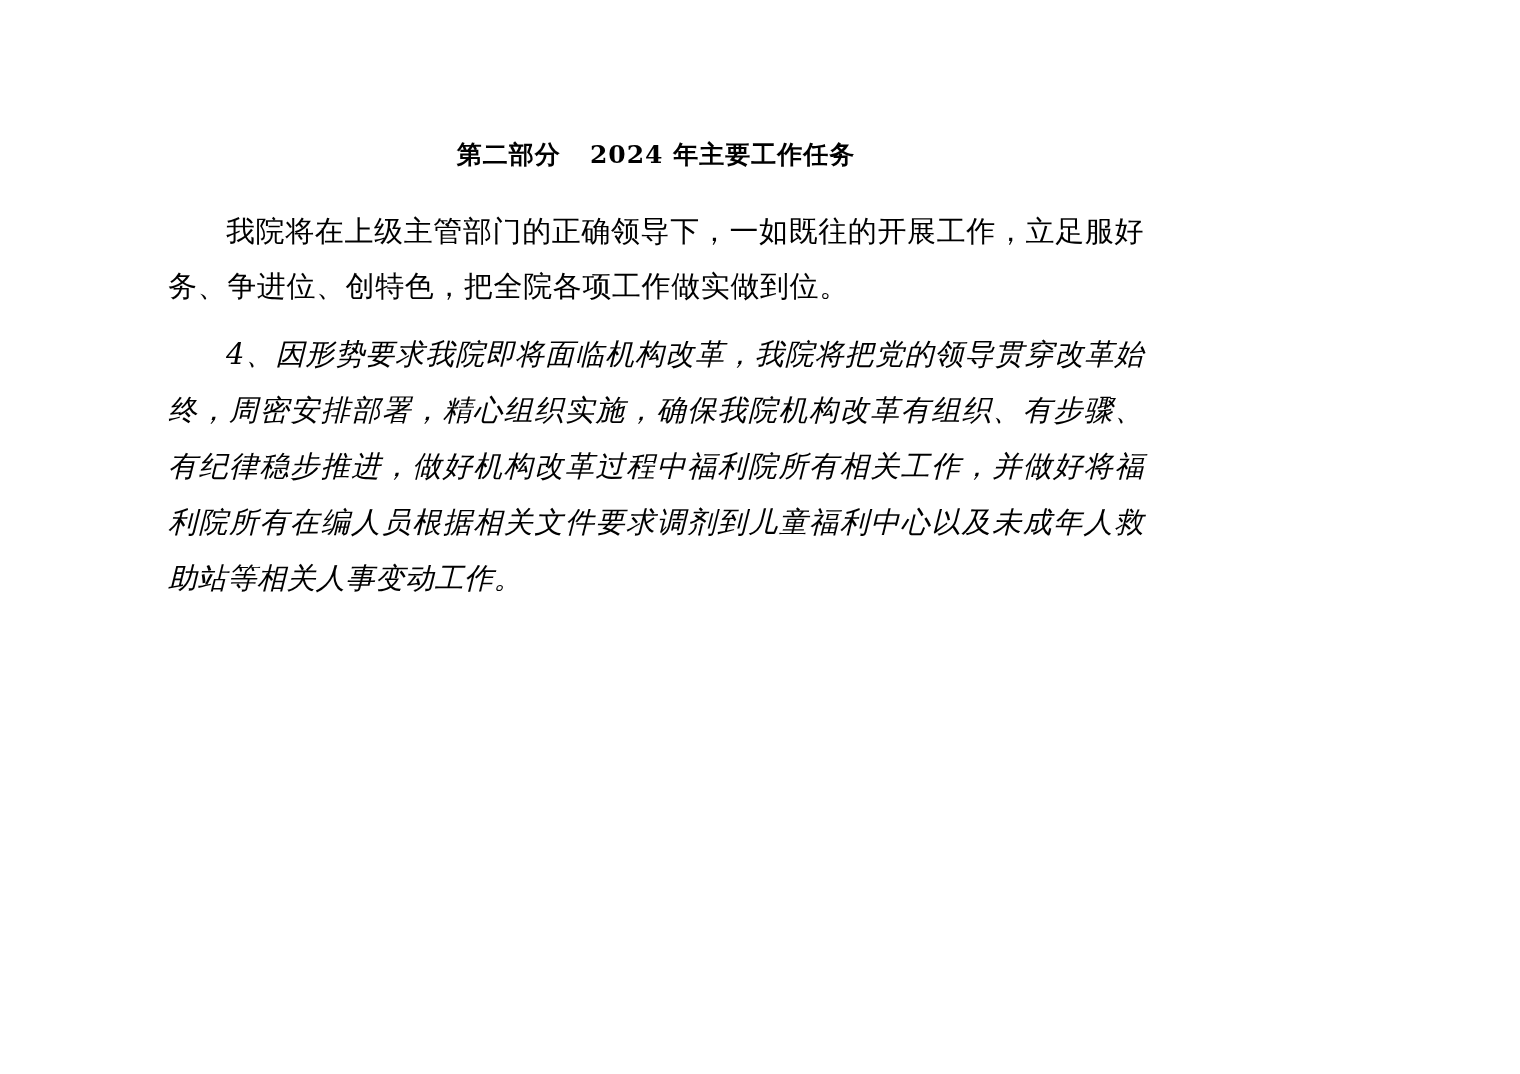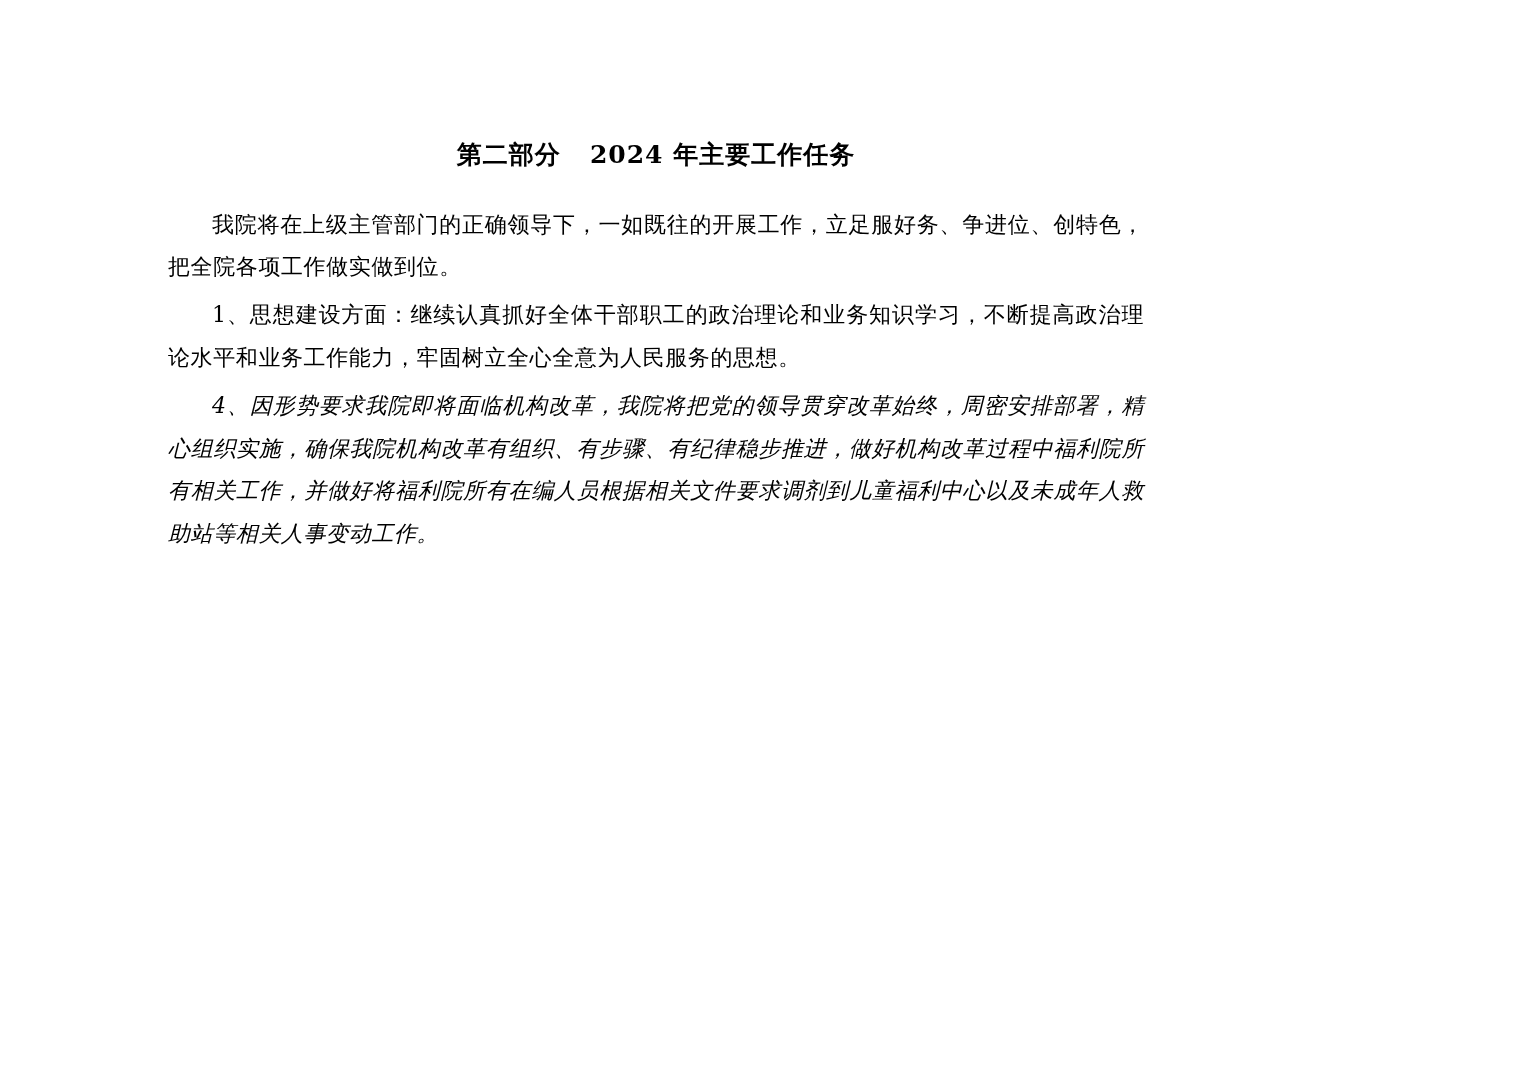--- a/index.html
+++ b/index.html
@@ -26,41 +26,40 @@
   .doc-title {
     text-align: center;
     font-size: 25px;
     font-weight: bold;
     letter-spacing: 1px;
     margin: 26px 0 30px 0;
     line-height: 1.5;
     white-space: pre;
   }
   .para {
-    font-size: 22px;
+    font-size: 29px;
     line-height: 1.93;
     text-align: justify;
     text-justify: inter-ideograph;
     text-indent: 2em;
-    margin: 0 0 6px 0;
+    margin: 12px 0 6px 0;
     letter-spacing: 0.6px;
   }
   .para:last-child {
     margin-bottom: 0;
     font-style: italic;
   }
 </style>
 </head>
 <body>
 
 <div class="page">
 
   <h1 class="doc-title">第二部分   2024 年主要工作任务</h1>
 
   <p class="para">我院将在上级主管部门的正确领导下，一如既往的开展工作，立足服好务、争进位、创特色，把全院各项工作做实做到位。</p>
 
-  <p class="para">1、思想建设方面：继续认真抓好全体干部职工的政治理论和业务知识学习，不断提高政治理论水平和业务工作能力，牢固树立全心全意为人民服务的思想。</p>
 
 
 
   <p class="para">4、因形势要求我院即将面临机构改革，我院将把党的领导贯穿改革始终，周密安排部署，精心组织实施，确保我院机构改革有组织、有步骤、有纪律稳步推进，做好机构改革过程中福利院所有相关工作，并做好将福利院所有在编人员根据相关文件要求调剂到儿童福利中心以及未成年人救助站等相关人事变动工作。</p>
 
 </div>
 
 </body></html>

